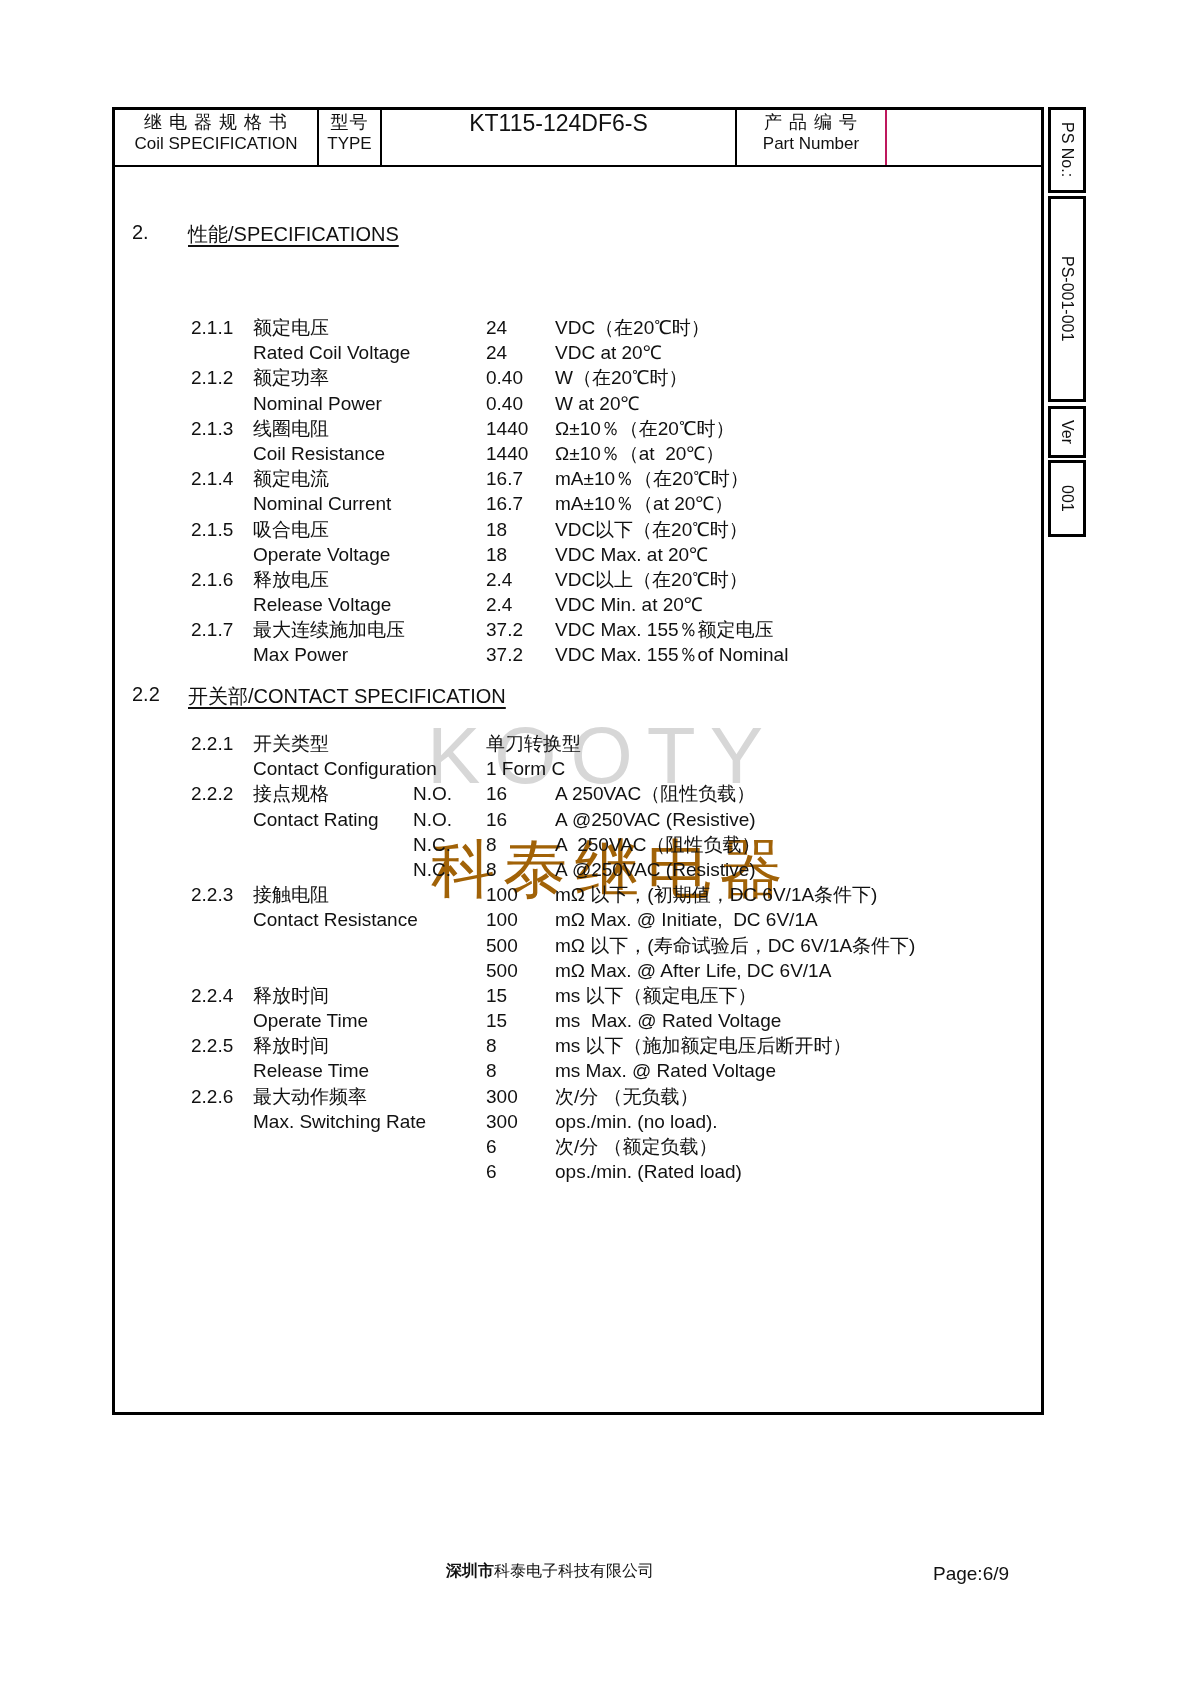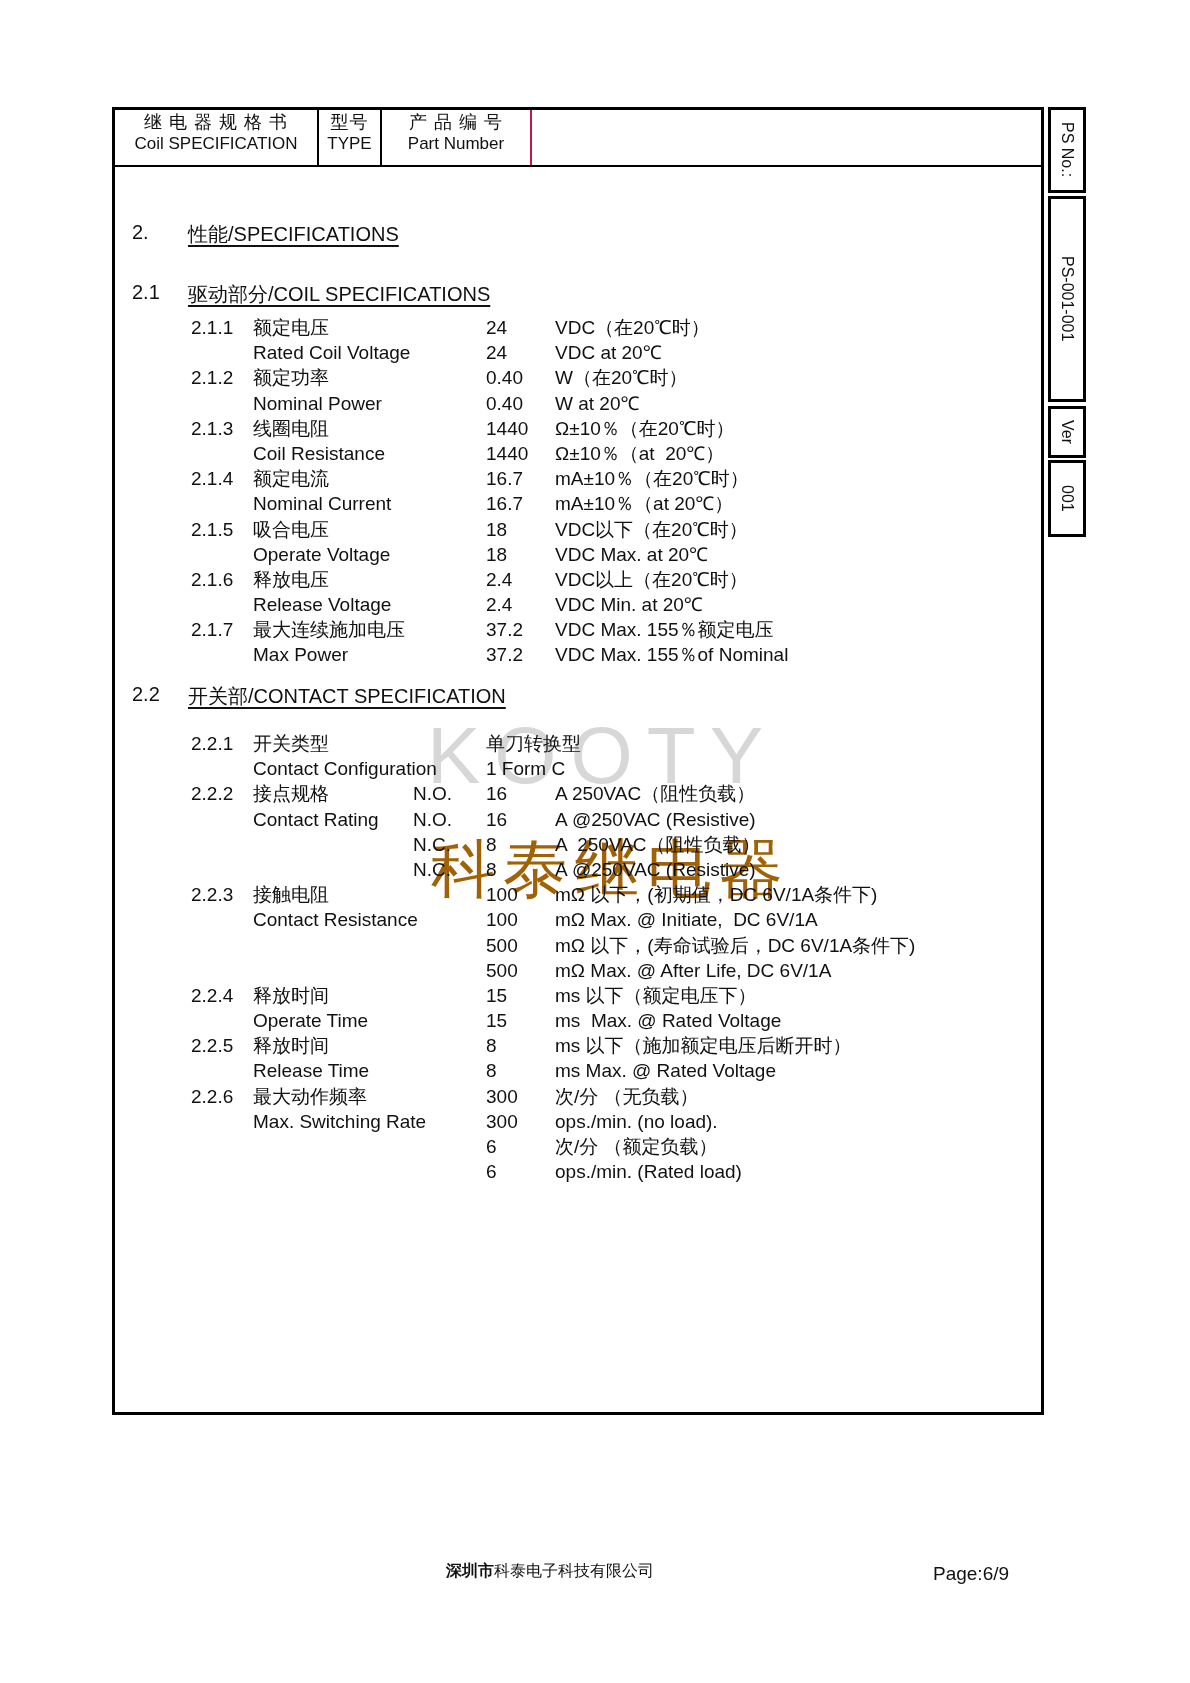--- a/index.html
+++ b/index.html
@@ -81,43 +81,42 @@
 
     <div id="hdr-row">
       <div class="hcell hc1">
         <div class="hcn">继 电 器 规 格 书</div>
         <div class="hen">Coil SPECIFICATION</div>
       </div>
       <div class="hcell hc2">
         <div class="hcn">型号</div>
         <div class="hen">TYPE</div>
       </div>
+      <div class="hcell hc3">
+        <div class="model-txt">KT115-124DF6-S</div>
+      </div>
       <div class="hcell hc4">
         <div class="hcn">产 品 编 号</div>
         <div class="hen">Part Number</div>
       </div>
       <div class="hcell hc5">
         <div></div>
       </div>
     </div>
 
     <div id="watermark">
       <div id="wm-line1">KOOTY</div>
       <div id="wm-line2">科泰继电器</div>
     </div>
 
     <div class="sec-head" id="head-2">
       <span class="sec-num">2.</span>
       <span class="sec-title">性能/SPECIFICATIONS</span>
     </div>
 
-    <div class="sec-head" id="head-21">
-      <span class="sec-num">2.1</span>
-      <span class="sec-title">驱动部分/COIL SPECIFICATIONS</span>
-    </div>
 
     <div class="rows" id="rows-coil">
 
     <div class="spec-row">
         <span class="col-num">2.1.1</span>
         <span class="col-label">额定电压</span>
         <span class="col-sub"></span>
         <span class="col-value">24</span>
         <span class="col-unit">VDC（在20℃时）</span>
       </div>

